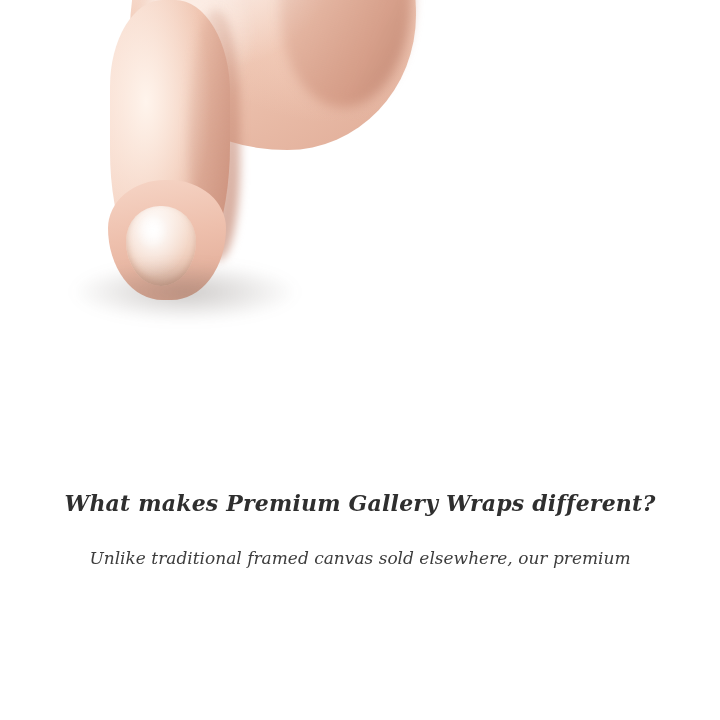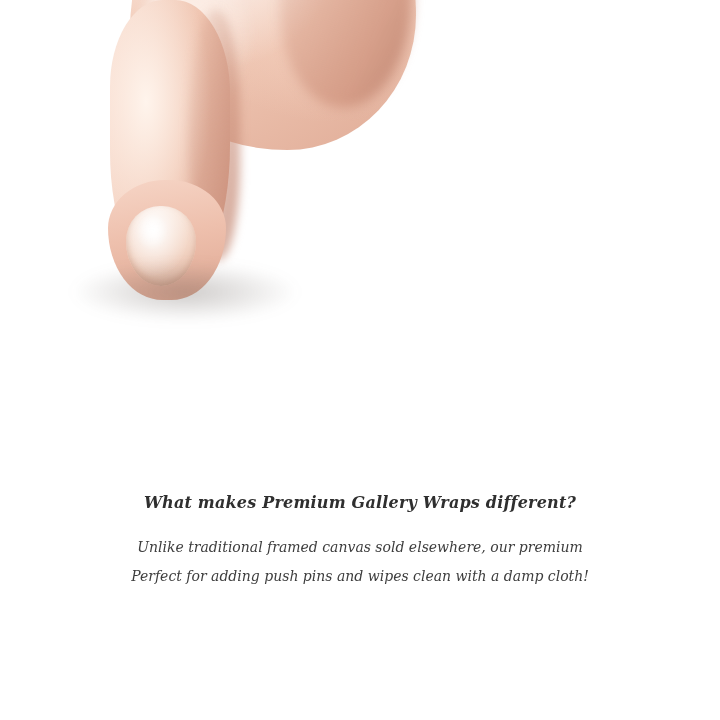--- a/index.html
+++ b/index.html
@@ -148,29 +148,29 @@
     position: absolute;
     left: 0;
     top: 486px;
     width: 720px;
     text-align: center;
     color: #3a3a3a;
     font-family: "DejaVu Serif", serif;
     font-style: italic;
   }
   .caption-heading {
-    font-size: 16px;
+    font-size: 22px;
     font-weight: 700;
     line-height: 34px;
     color: #2f2f2f;
-    margin: 0 0 13px 0;
+    margin: 0 0 24px 0;
     letter-spacing: 0.2px;
   }
   .caption-line {
-    font-size: 14px;
+    font-size: 17px;
     line-height: 29px;
     color: #3d3d3d;
     white-space: nowrap;
   }
 </style>
 </head>
 <body>
 
 <div class="scene">
 
@@ -195,16 +195,15 @@
       
       
       
     </div>
 
   </div>
 
   <div class="caption">
     <div class="caption-heading">What makes Premium Gallery Wraps different?</div>
     <div class="caption-line">Unlike traditional framed canvas sold elsewhere, our premium</div>
-    <div class="caption-line">Perfect for adding push pins and wipes clean with a damp cloth!</div>
   </div>
 
 </div>
 
 </body></html>

